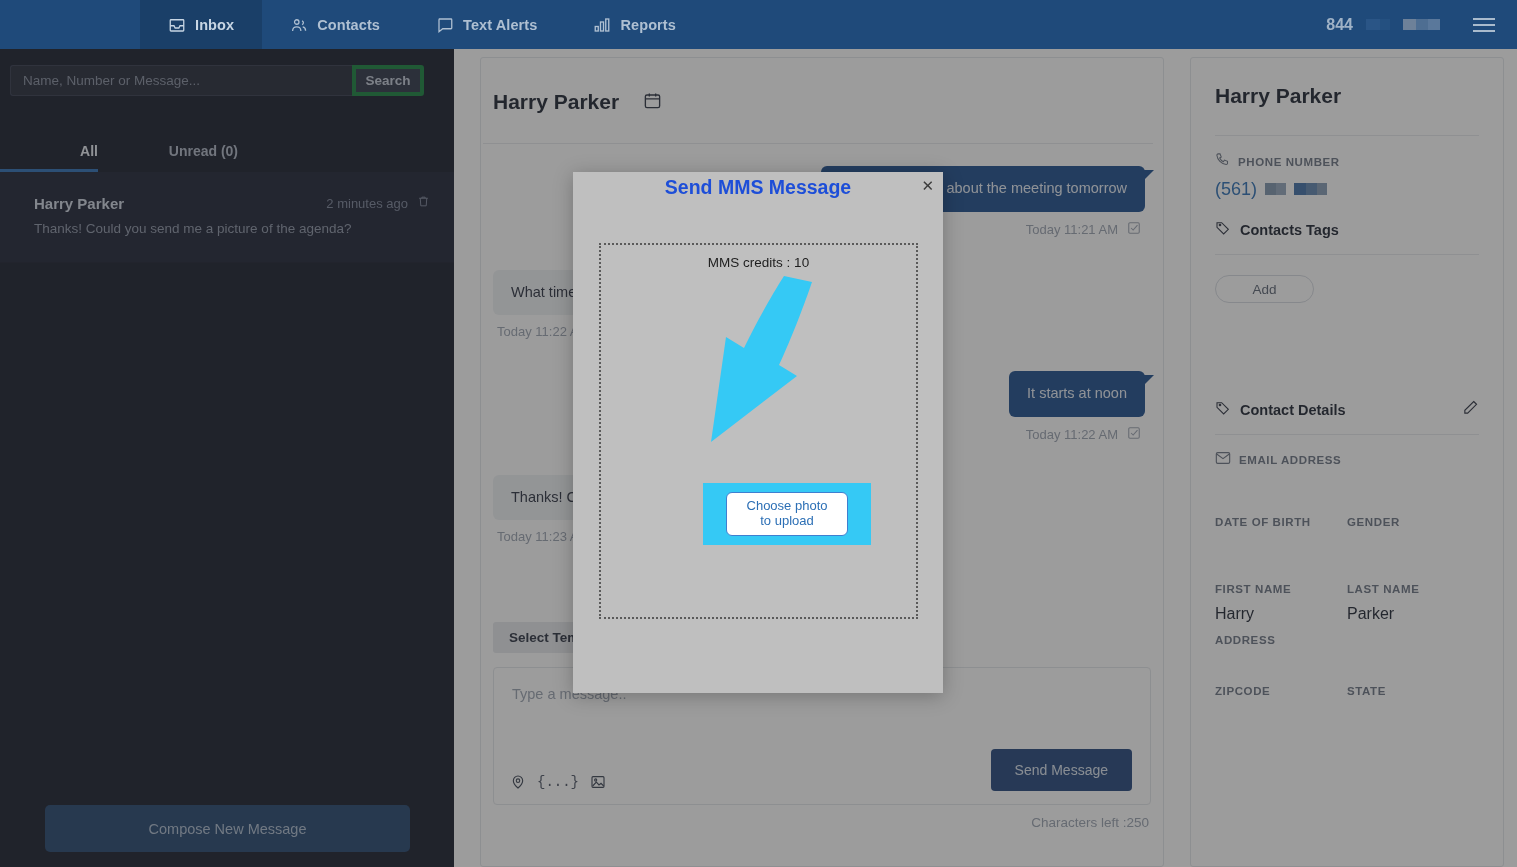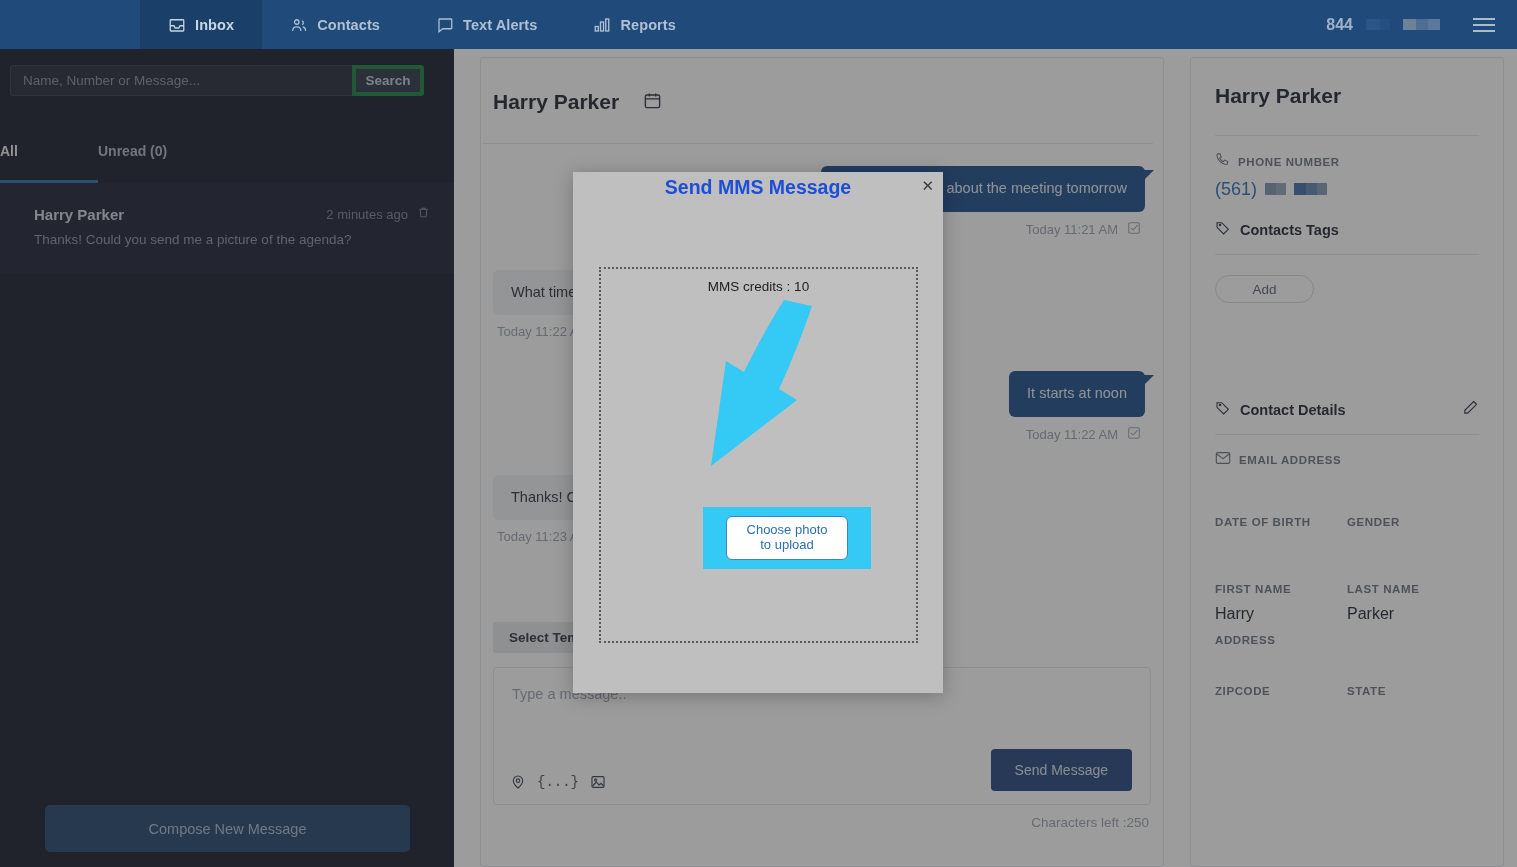--- a/index.html
+++ b/index.html
@@ -65,21 +65,21 @@
   .search-input::placeholder { color: #868e9f; }
   .search-btn {
     width: 72px; height: 31px;
     background: #2d3446; border: 4px solid #15803d;
     border-radius: 0 3px 3px 0;
     color: #c3cbd9; font-size: 13.5px; font-weight: 700;
     cursor: pointer; font-family: "Liberation Sans", sans-serif;
   }
   .tabs { display: flex; margin-top: 36px; padding-left: 0; }
   .tab {
-    width: 98px; text-align: left; padding: 11px 0 24px;
+    width: 98px; text-align: right; padding: 11px 0 13px;
     color: #aeb6c5; font-size: 14px; font-weight: 700;
     cursor: pointer; position: relative;
   }
   .tab.active { color: #e8ecf3; }
   .tab.active::after {
     content: ''; position: absolute; left: 0; bottom: 0;
     width: 98px; height: 3px; background: #2C6FB5;
   }
   .tab.wide { width: 140px; }
   .conv-list { margin-top: 0; }
@@ -193,21 +193,21 @@
   .modal-close {
     position: absolute; right: 9px; top: 6px;
     color: #3c3c3c; font-size: 15px; cursor: pointer;
     line-height: 1;
   }
   .modal-title {
     text-align: center; padding-top: 4px;
     color: #1d4ed8; font-size: 19.5px; font-weight: 700;
   }
   .drop-zone {
-    position: absolute; left: 26px; top: 95px;
+    position: absolute; left: 26px; top: 71px;
     width: 319px; height: 376px;
     border: 2px dotted #5a5a5a;
   }
   .credits { text-align: center; padding-top: 10px; font-size: 13.5px; color: #1e1e1e; }
   .arrow-svg { position: absolute; left: 0; top: 0; pointer-events: none; }
   .hl-box {
     position: absolute; left: 102px; top: 238px;
     width: 168px; height: 62px;
     background: #35C9F5; padding: 23px;
   }

